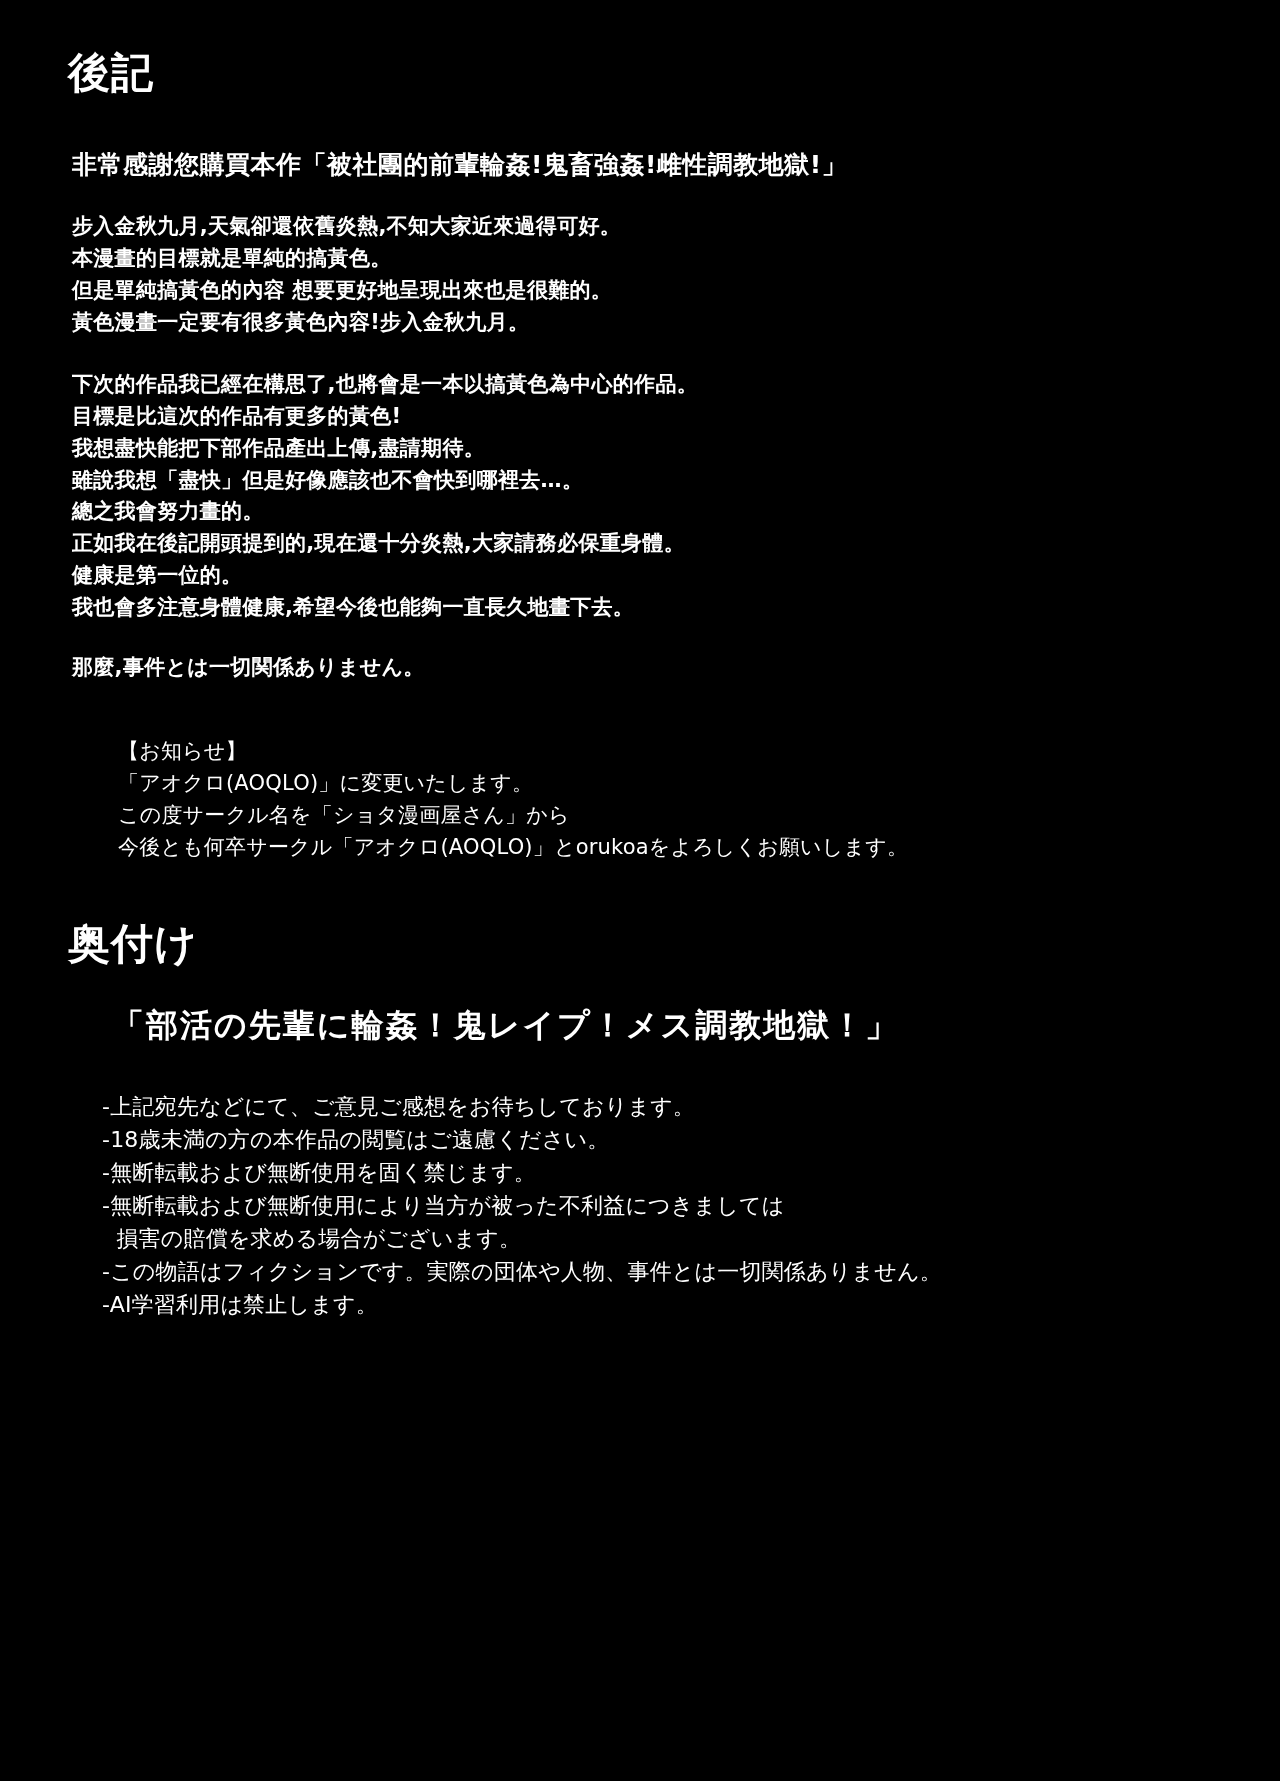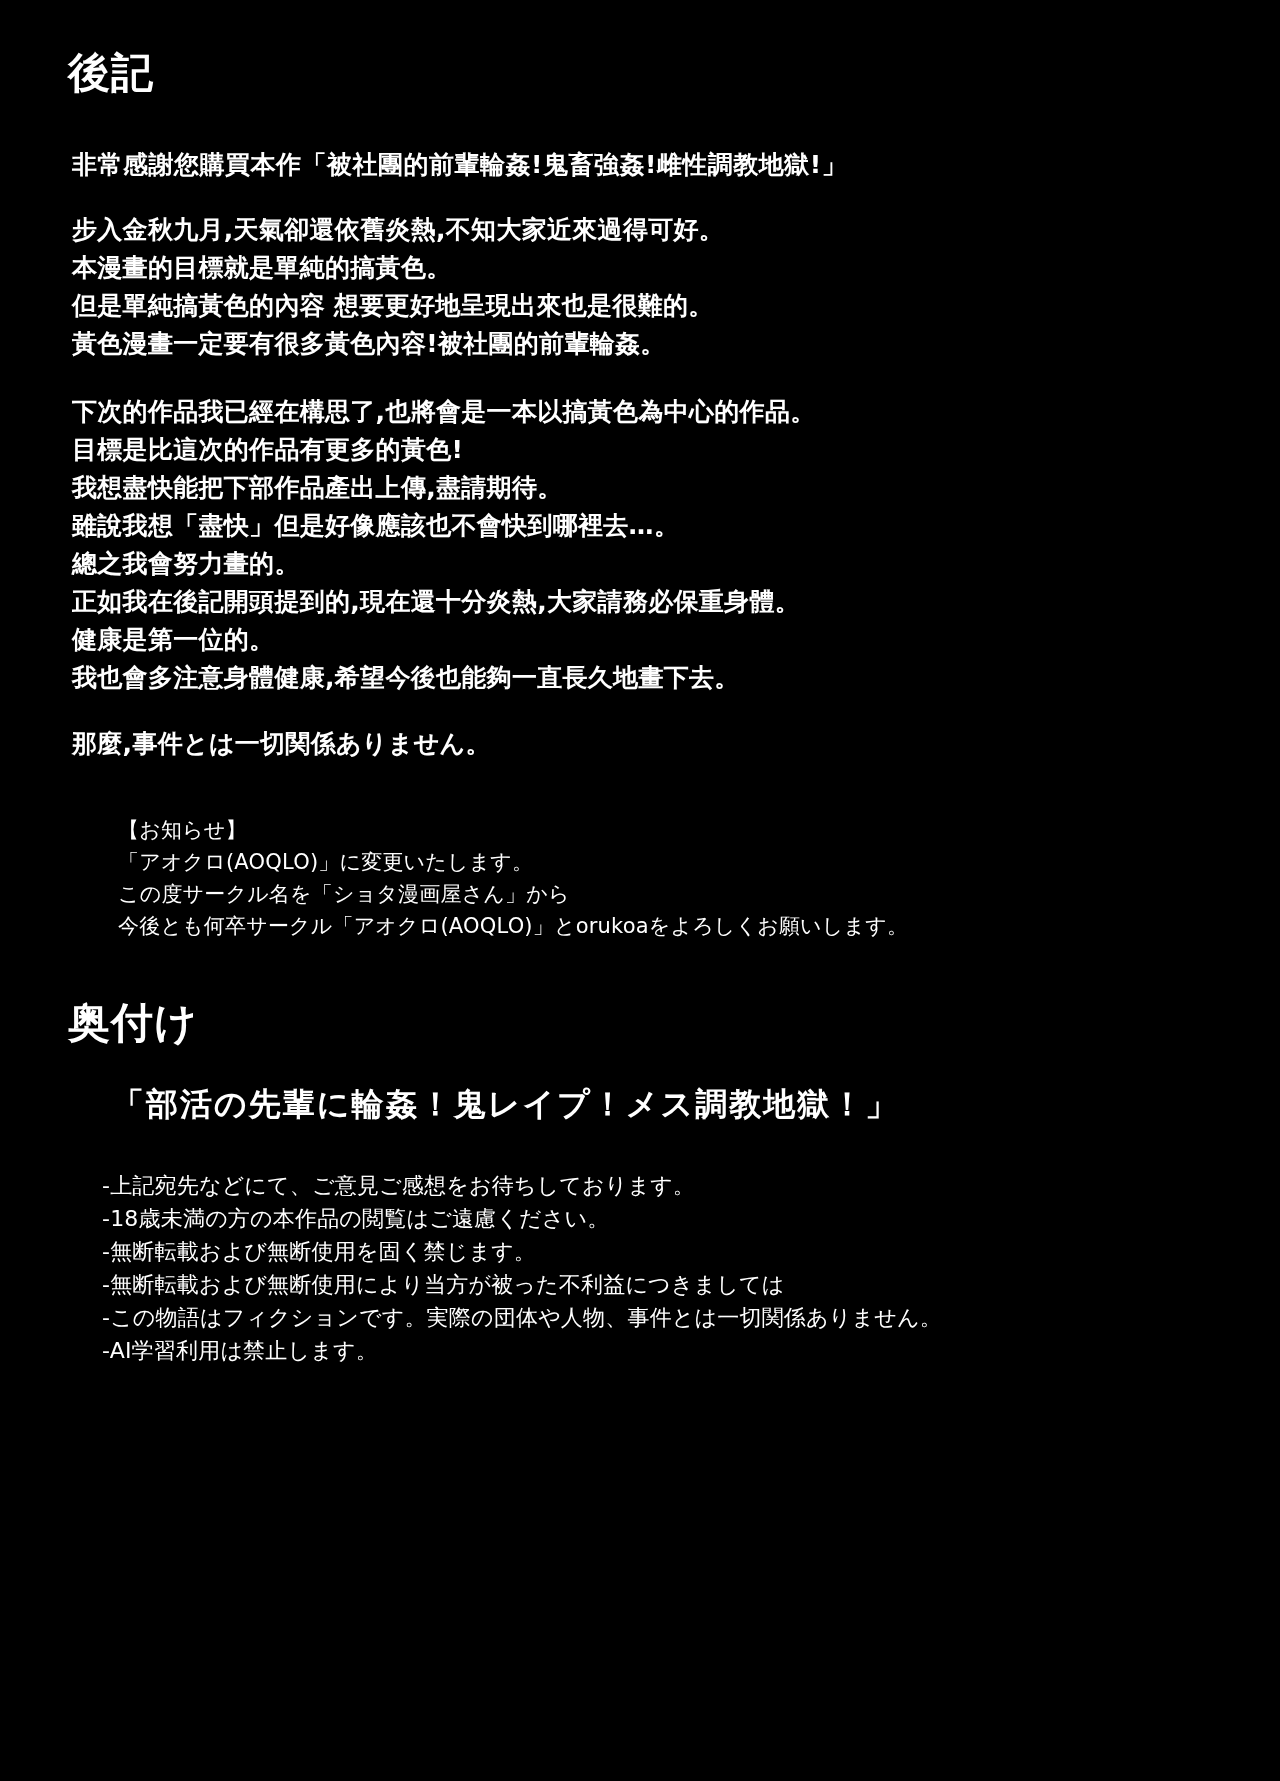--- a/index.html
+++ b/index.html
@@ -29,21 +29,21 @@
     margin: 10px 0 0 8px;
     letter-spacing: 1px;
   }
   .lead {
     font-size: 25px;
     font-weight: 700;
     margin: 52px 0 0 12px;
     letter-spacing: 0.5px;
   }
   .para {
-    font-size: 25px;
+    font-size: 21px;
     font-weight: 700;
     line-height: 1.52;
     margin: 30px 0 0 12px;
     letter-spacing: 0.3px;
   }
   .para.tight {
     margin-top: 28px;
   }
   .para div {
     white-space: pre;
@@ -97,21 +97,21 @@
 <div class="page">
 
   <h1 class="section-title">後記</h1>
 
   <div class="lead">非常感謝您購買本作「被社團的前輩輪姦!鬼畜強姦!雌性調教地獄!」</div>
 
   <div class="para">
     <div>步入金秋九月,天氣卻還依舊炎熱,不知大家近來過得可好。</div>
     <div>本漫畫的目標就是單純的搞黃色。</div>
     <div>但是單純搞黃色的內容 想要更好地呈現出來也是很難的。</div>
-    <div>黃色漫畫一定要有很多黃色內容!被社團的前輩輪姦。</div>
+    <div>黃色漫畫一定要有很多黃色內容!步入金秋九月。</div>
   </div>
 
   <div class="para">
     <div>下次的作品我已經在構思了,也將會是一本以搞黃色為中心的作品。</div>
     <div>目標是比這次的作品有更多的黃色!</div>
     <div>我想盡快能把下部作品產出上傳,盡請期待。</div>
     <div>雖說我想「盡快」但是好像應該也不會快到哪裡去…。</div>
     <div>總之我會努力畫的。</div>
     <div>正如我在後記開頭提到的,現在還十分炎熱,大家請務必保重身體。</div>
     <div>健康是第一位的。</div>
@@ -132,17 +132,18 @@
   <h1 class="colophon-title">奥付け</h1>
 
   <div class="book-title">「部活の先輩に輪姦！鬼レイプ！メス調教地獄！」</div>
 
 
   <div class="terms">
     <div>-上記宛先などにて、ご意見ご感想をお待ちしております。</div>
     <div>-18歳未満の方の本作品の閲覧はご遠慮ください。</div>
     <div>-無断転載および無断使用を固く禁じます。</div>
     <div>-無断転載および無断使用により当方が被った不利益につきましては</div>
+    <div>  損害の賠償を求める場合がございます。</div>
     <div>-この物語はフィクションです。実際の団体や人物、事件とは一切関係ありません。</div>
     <div>-AI学習利用は禁止します。</div>
   </div>
 
 </div>
 
 </body></html>

